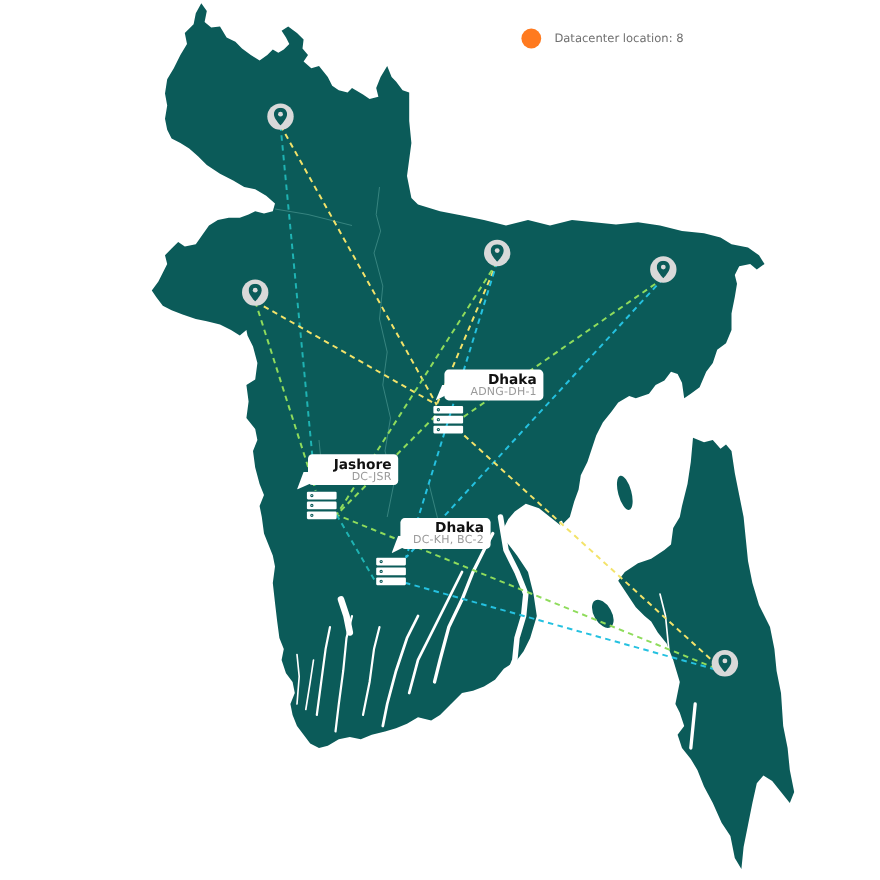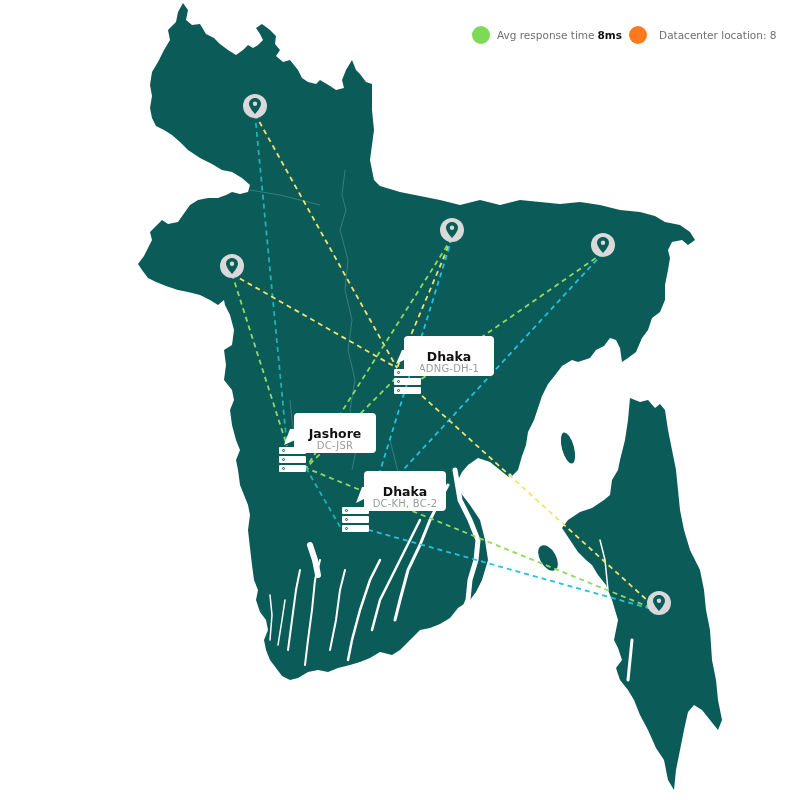--- a/index.html
+++ b/index.html
@@ -3,21 +3,21 @@
 <meta charset="utf-8">
 <style>
   html, body { margin: 0; padding: 0; background: #ffffff; }
   body { width: 800px; height: 800px; position: relative; overflow: hidden; font-family: "DejaVu Sans", sans-serif; }
   #map { position: absolute; left: 0; top: 0; width: 800px; height: 800px; }
   .legend { position: absolute; top: 26px; left: 472px; display: flex; align-items: center; font-size: 10.5px; color: #6f6f6f; white-space: nowrap; }
   .legend .dot { width: 18px; height: 18px; border-radius: 50%; display: inline-block; margin-right: 7px; }
   .legend .item { display: flex; align-items: center; margin-right: 5px; }
   .legend b { color: #111; font-weight: bold; margin-left: 3px; }
   .callout { position: absolute; }
-  .callout .bubble { background: #fff; border-radius: 4px; padding: 14px 6px 2px 6px; text-align: center; position: relative; }
+  .callout .bubble { background: #fff; border-radius: 4px; padding: 2px 6px 2px 6px; text-align: right; position: relative; }
   .callout .name { font-weight: bold; font-size: 12.5px; color: #111; line-height: 14px; }
   .callout .code { font-size: 10px; color: #9a9a9a; line-height: 10px; letter-spacing: 0.2px; }
   .server { position: absolute; width: 27px; }
   .server .unit { height: 7px; background: #fff; border-radius: 1px; margin-bottom: 2px; position: relative; }
   .server .unit::before { content: ""; position: absolute; left: 3px; top: 2px; width: 3px; height: 3px; border-radius: 50%; border: 1px solid #0b5b59; box-sizing: border-box; }
   .pin { position: absolute; width: 24px; height: 24px; border-radius: 50%; background: #d9d9d9; display: flex; align-items: center; justify-content: center; }
 </style>
 </head>
 <body>
 
@@ -65,25 +65,20 @@
       <line x1="603" y1="253" x2="369" y2="507" stroke="#25c1e0"></line>
       <line x1="659" y1="611" x2="420" y2="394" stroke="#f3e36a"></line>
       <line x1="659" y1="611" x2="306" y2="468" stroke="#8fdc5c"></line>
       <line x1="659" y1="611" x2="369" y2="530" stroke="#25c1e0"></line>
       <line x1="396" y1="378" x2="306" y2="468" stroke="#8fdc5c"></line>
       <line x1="306" y1="468" x2="342" y2="530" stroke="#1fb3b3"></line>
     </g>
 </svg>
 
 <div class="legend">
-  <div class="item">
-    <span class="dot" style="background:#7ed957"></span>
-    <span>Avg response time</span>
-    <b>8ms</b>
-  </div>
   <div class="item" style="margin-left:2px">
     <span class="dot" style="background:#ff7a1f;margin-right:12px"></span>
     <span>Datacenter location: 8</span>
   </div>
 </div>
 
 <div class="pin" style="left:243px;top:94px">
   <svg width="12" height="16" viewBox="0 0 12 16">
       <path d="M6,0 C2.7,0 0,2.6 0,5.8 C0,10 6,16 6,16 C6,16 12,10 12,5.8 C12,2.6 9.3,0 6,0 Z" fill="#0b5b59"></path>
       <circle cx="6" cy="5.8" r="2.2" fill="#d9d9d9"></circle>
@@ -122,21 +117,21 @@
     <div class="name">Dhaka</div>
     <div class="code">ADNG-DH-1</div>
   </div>
 </div>
 <div class="server" style="left:394px;top:369px">
   <div class="unit"></div>
     <div class="unit"></div>
     <div class="unit"></div>
 </div>
 
-<div class="callout" style="left:294px;top:413px">
+<div class="callout" style="left:280px;top:413px">
   <svg style="position:absolute;left:-10px;top:16px" width="18" height="16" viewBox="0 0 18 16">
       <path d="M18,0 L18,8 L0,16 L6,0 Z" fill="#fff"></path>
     </svg>
   <div class="bubble" style="width:70px">
     <div class="name">Jashore</div>
     <div class="code">DC-JSR</div>
   </div>
 </div>
 <div class="server" style="left:279px;top:447px">
   <div class="unit"></div>

